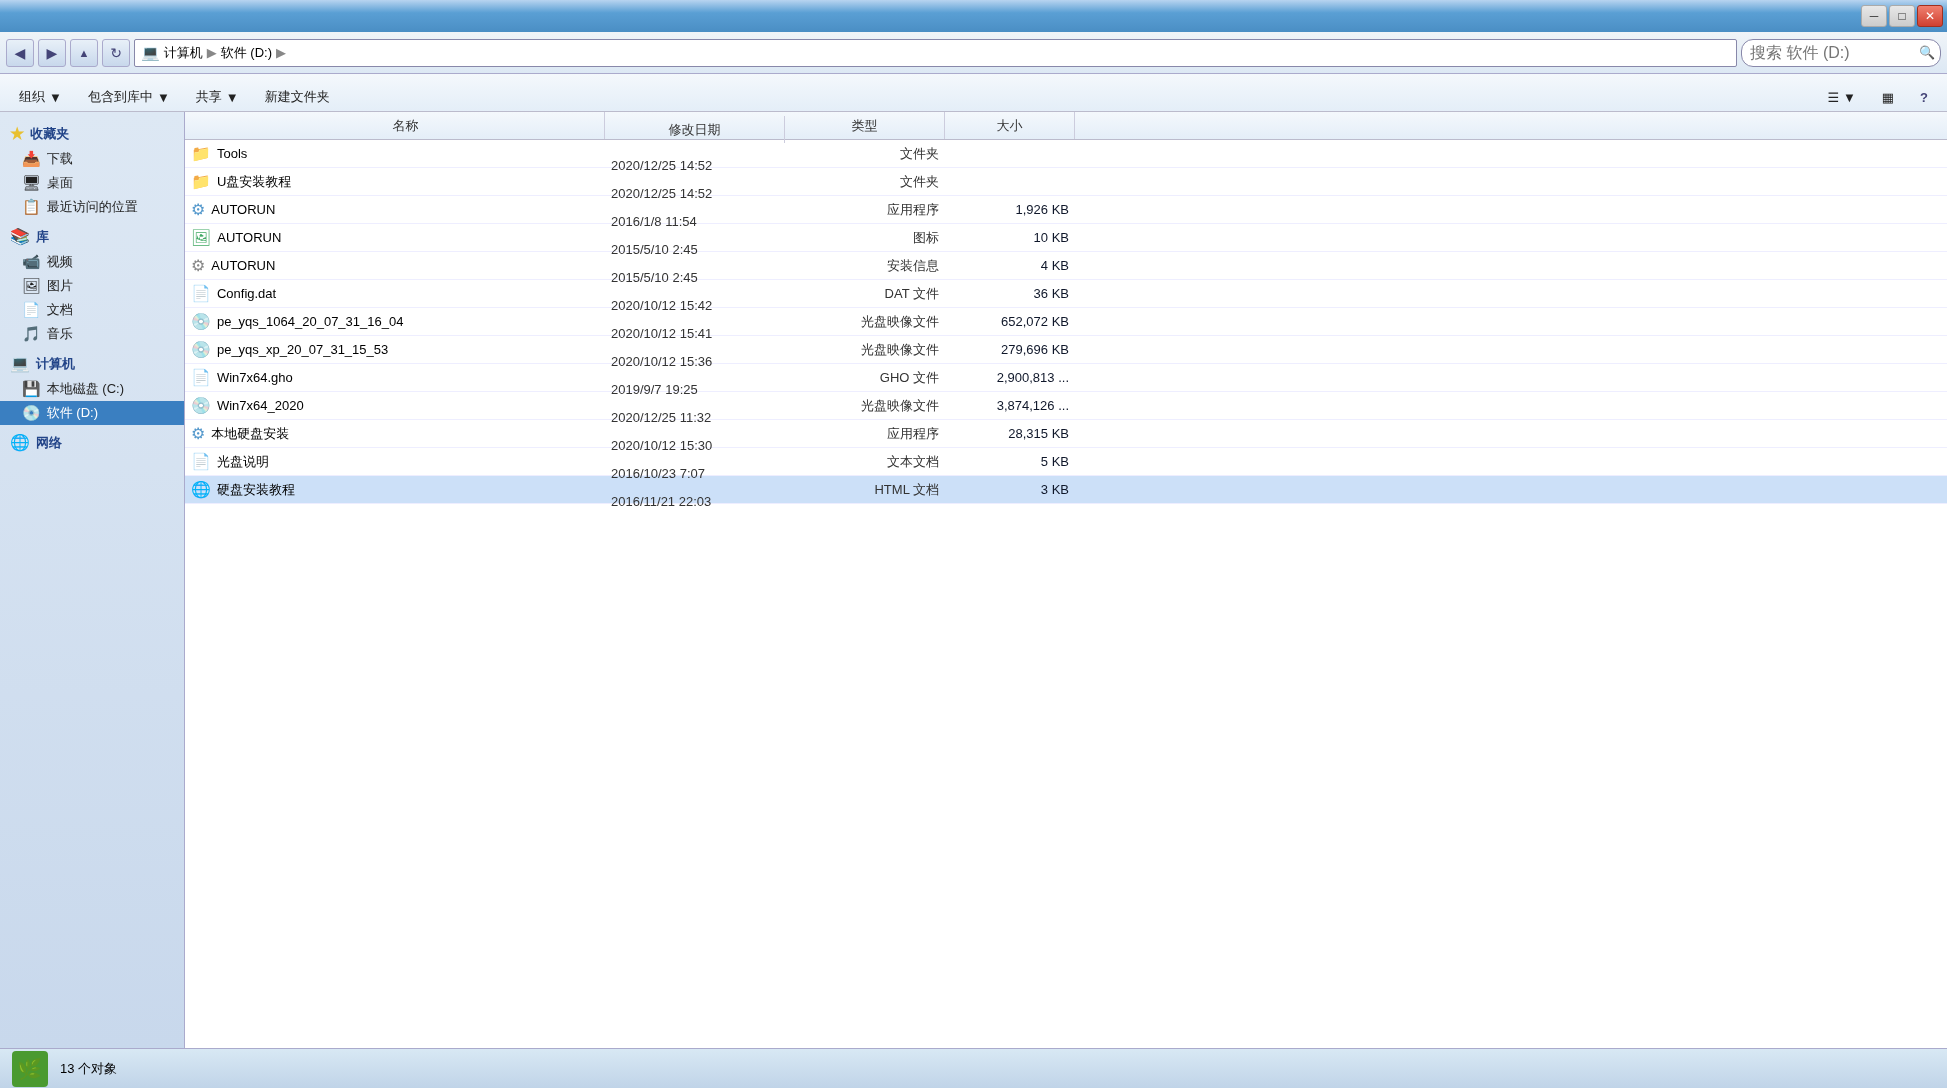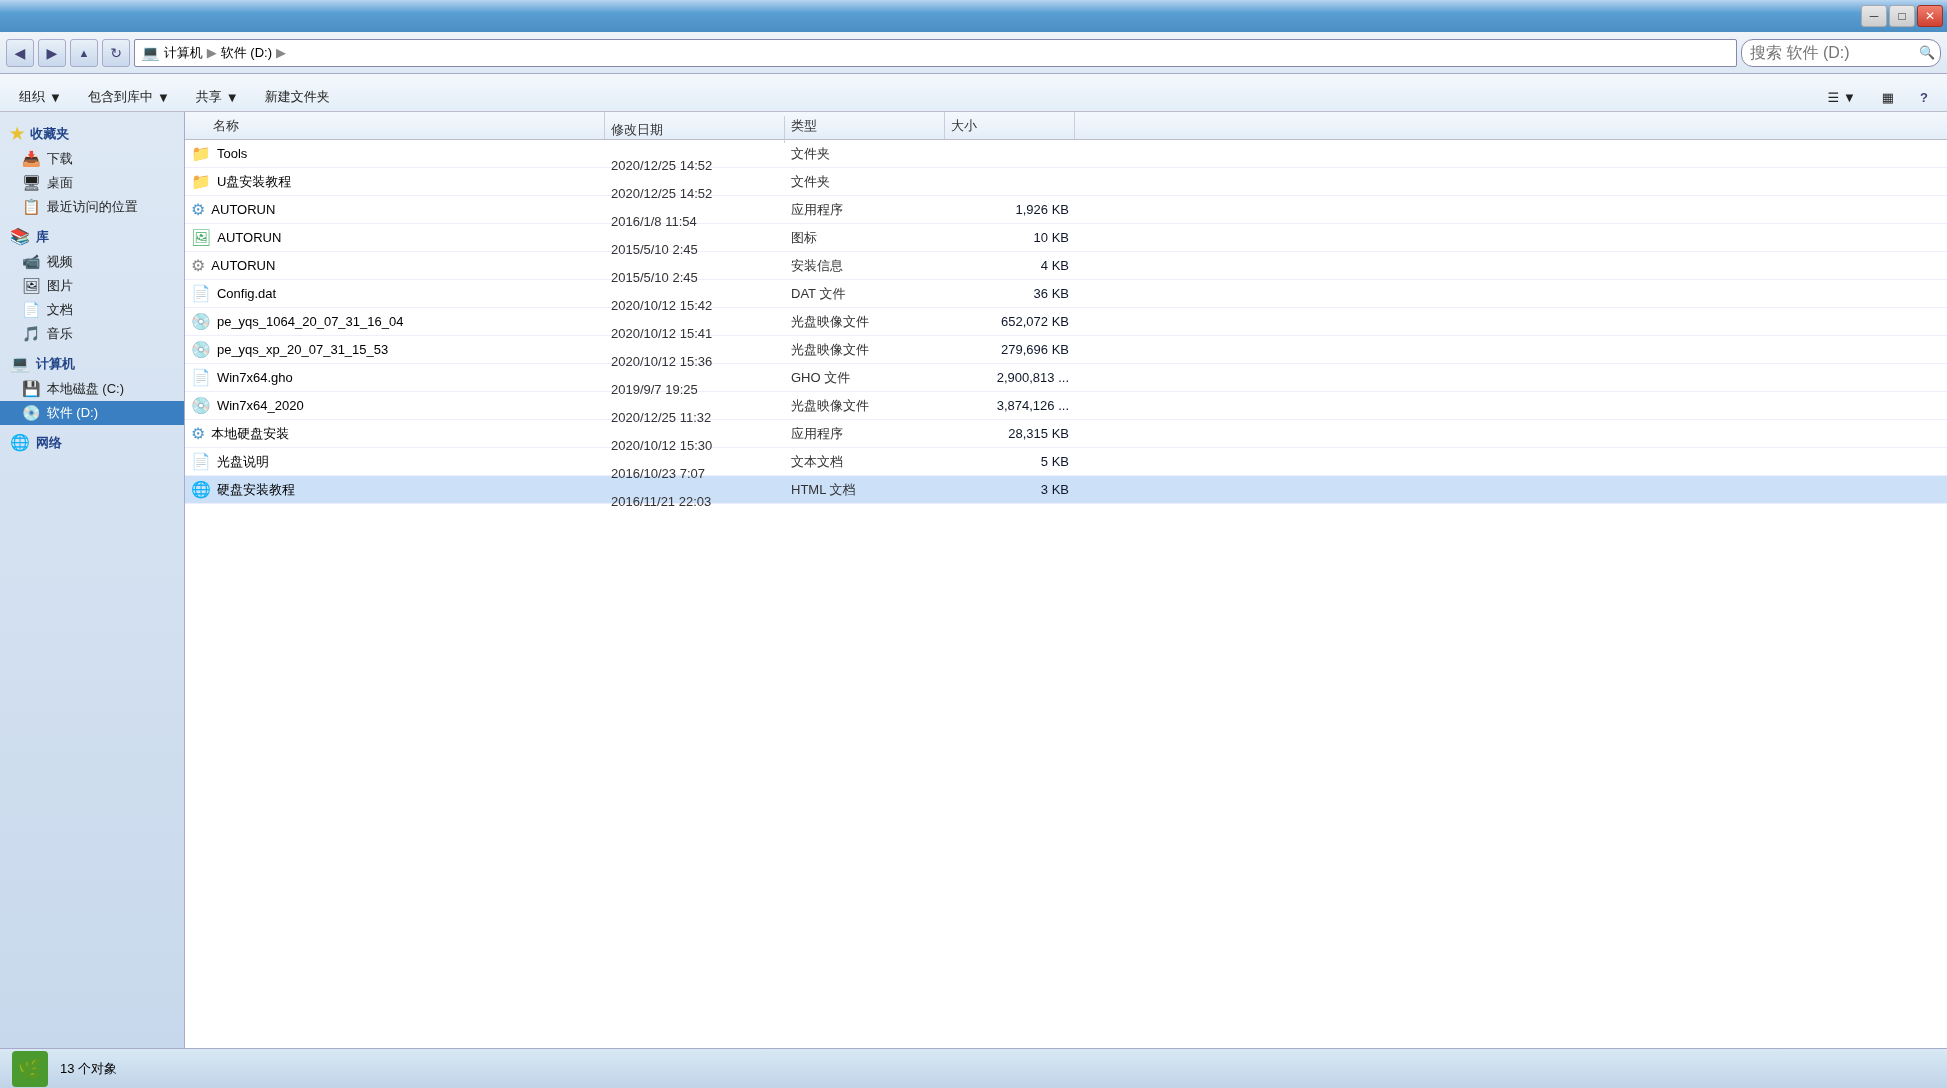--- a/index.html
+++ b/index.html
@@ -204,20 +204,21 @@
       top: 0;
       z-index: 2;
     }
     .col-header {
       padding: 0 6px;
       cursor: pointer;
       height: 100%;
       display: flex;
       align-items: center;
       border-right: 1px solid #ccd;
+      justify-content: center;
     }
 
     
     .file-row {
       display: flex;
       align-items: center;
       height: 28px;
       font-size: 13px;
       border-bottom: 1px solid #eef;
       cursor: pointer;
@@ -226,21 +227,21 @@
     .file-row .cell-name {
       width: 420px;
       padding-left: 6px;
       display: flex;
       align-items: center;
       gap: 6px;
       overflow: hidden;
       white-space: nowrap;
     }
     .file-row .cell-date { width: 180px; padding: 0 6px; color: #333; margin-top: 24px; }
-    .file-row .cell-type { width: 160px; padding: 0 6px; color: #333; }
+    .file-row .cell-type { width: 160px; padding: 0 6px; color: #333; text-align: right; }
     .file-row .cell-size { width: 130px; padding: 0 6px; color: #0f172a; text-align: right; }
     .file-icon { font-size: 16px; flex-shrink: 0; }
 
     
     .status-bar {
       background: linear-gradient(to bottom, #d8e8f4, #c0d4e8);
       border-top: 1px solid #aac;
       height: 40px;
       display: flex;
       align-items: center;

